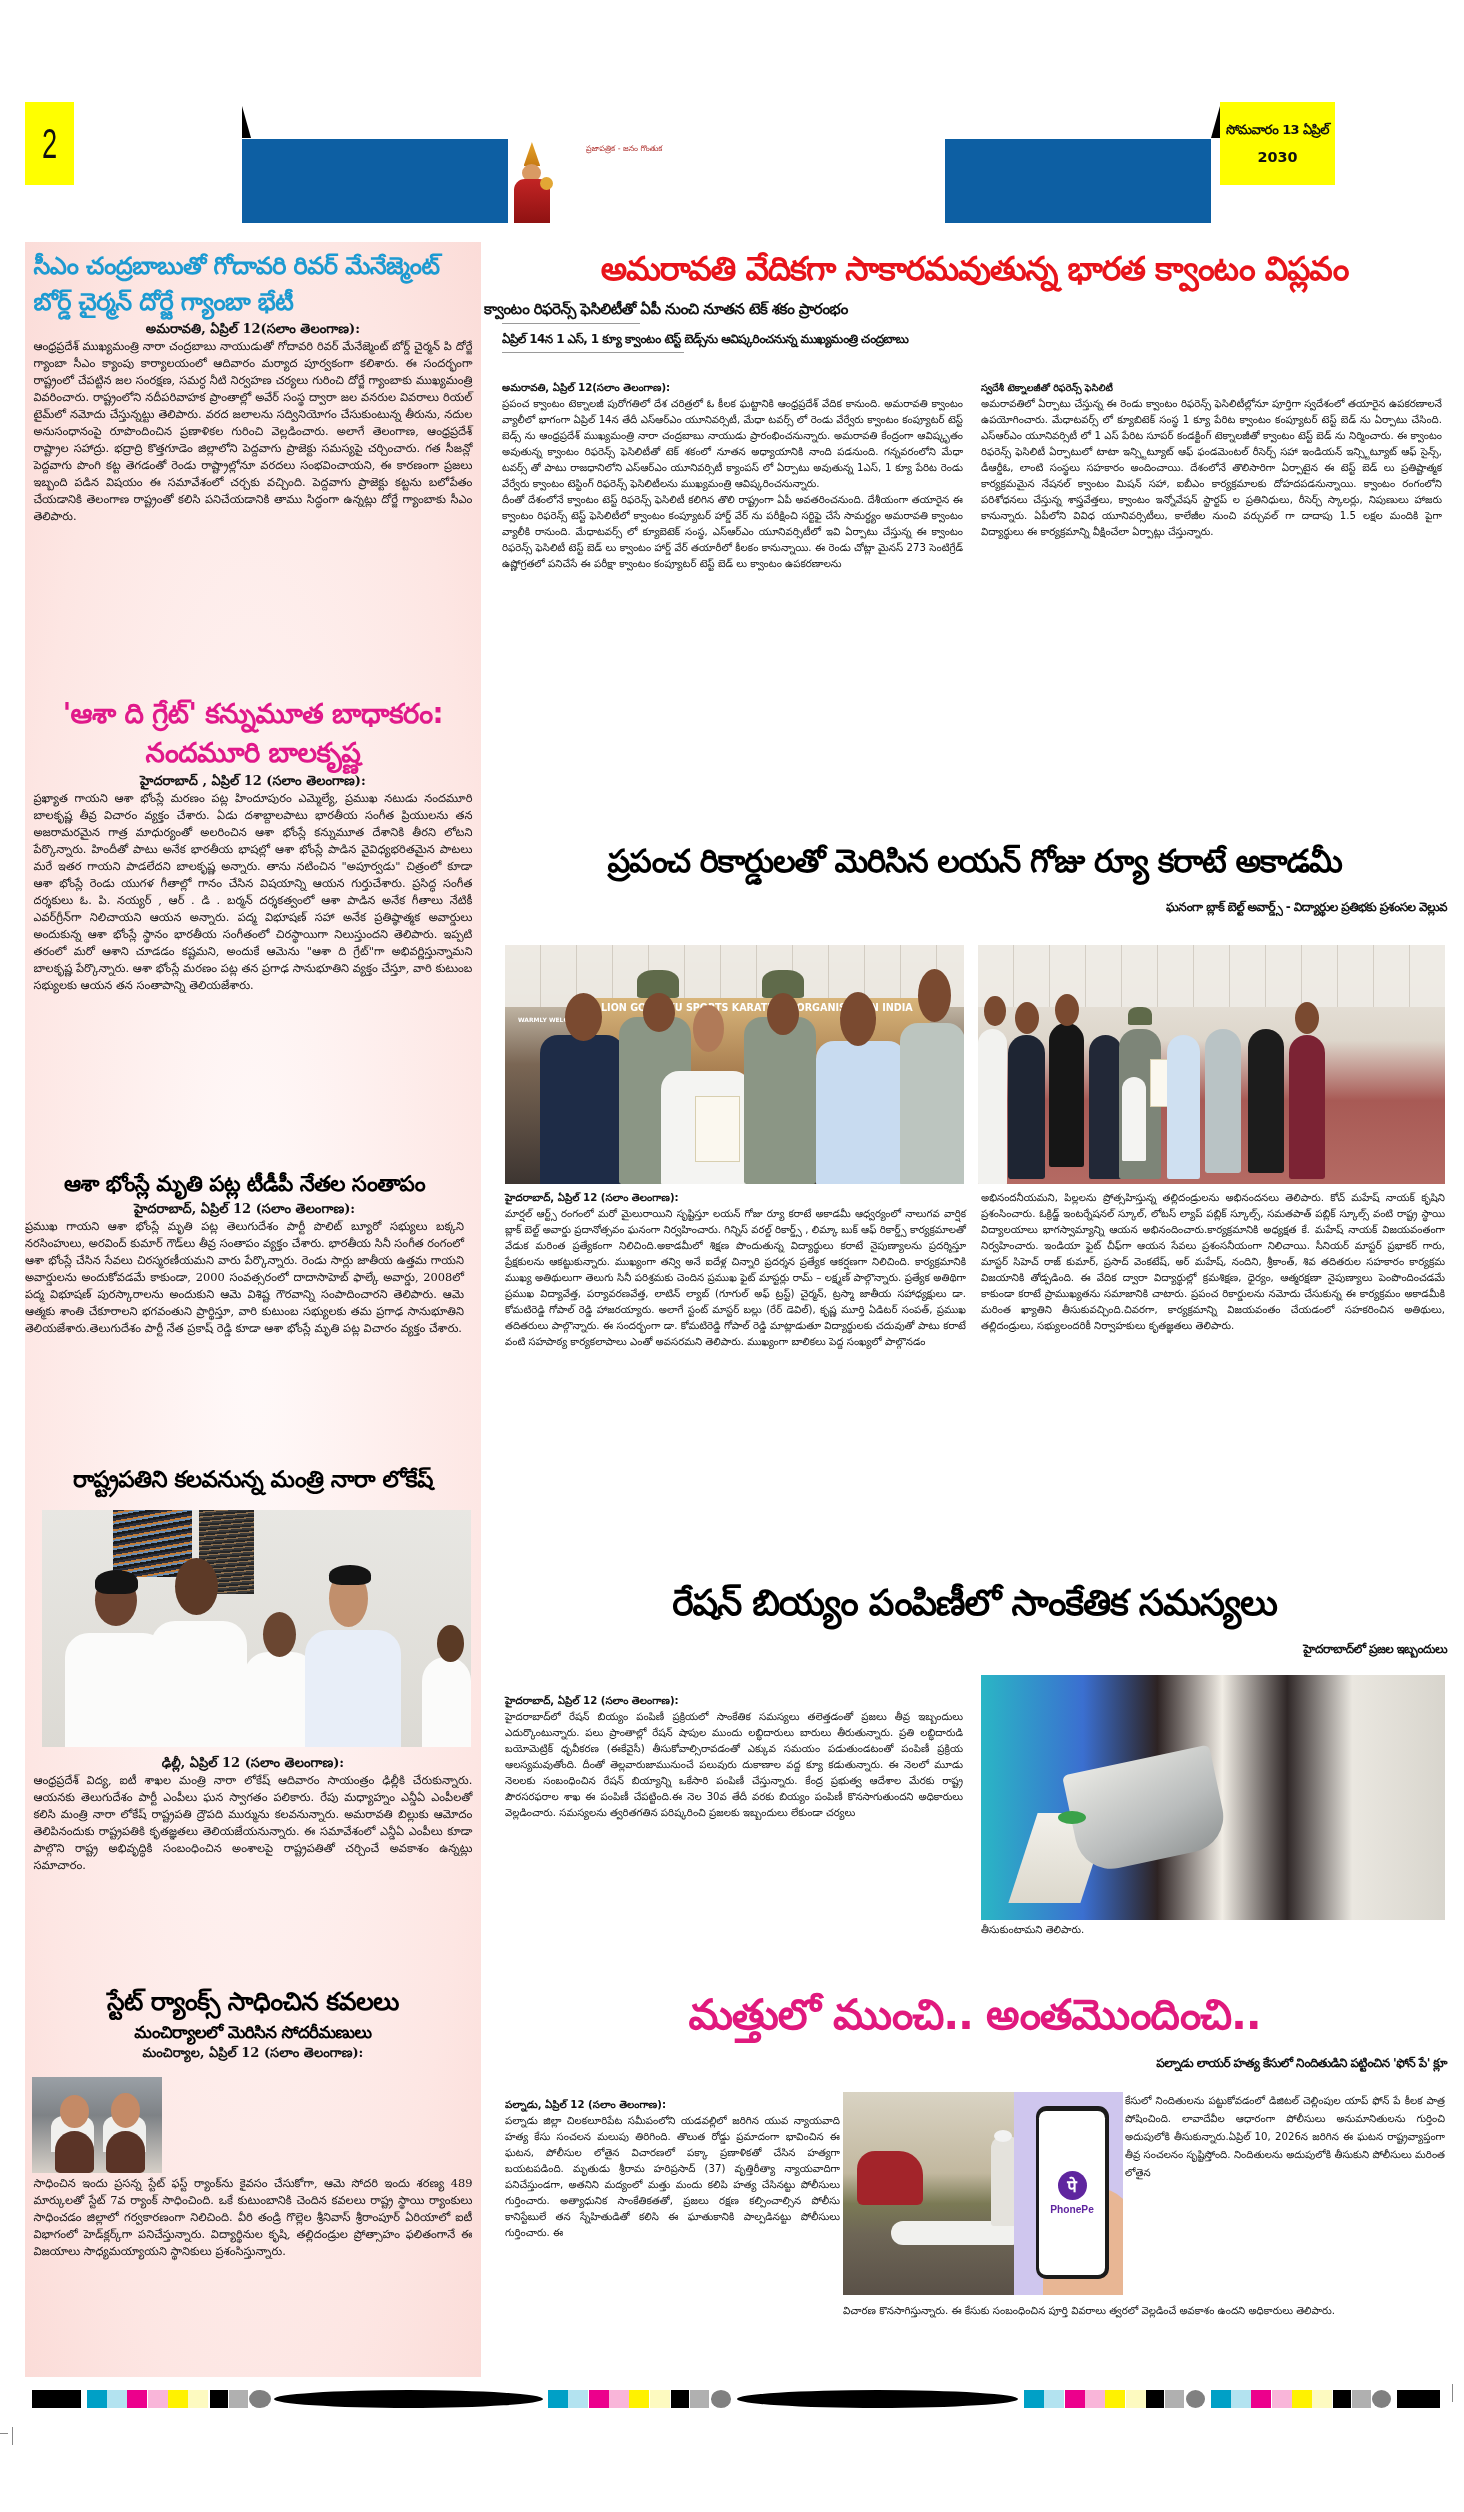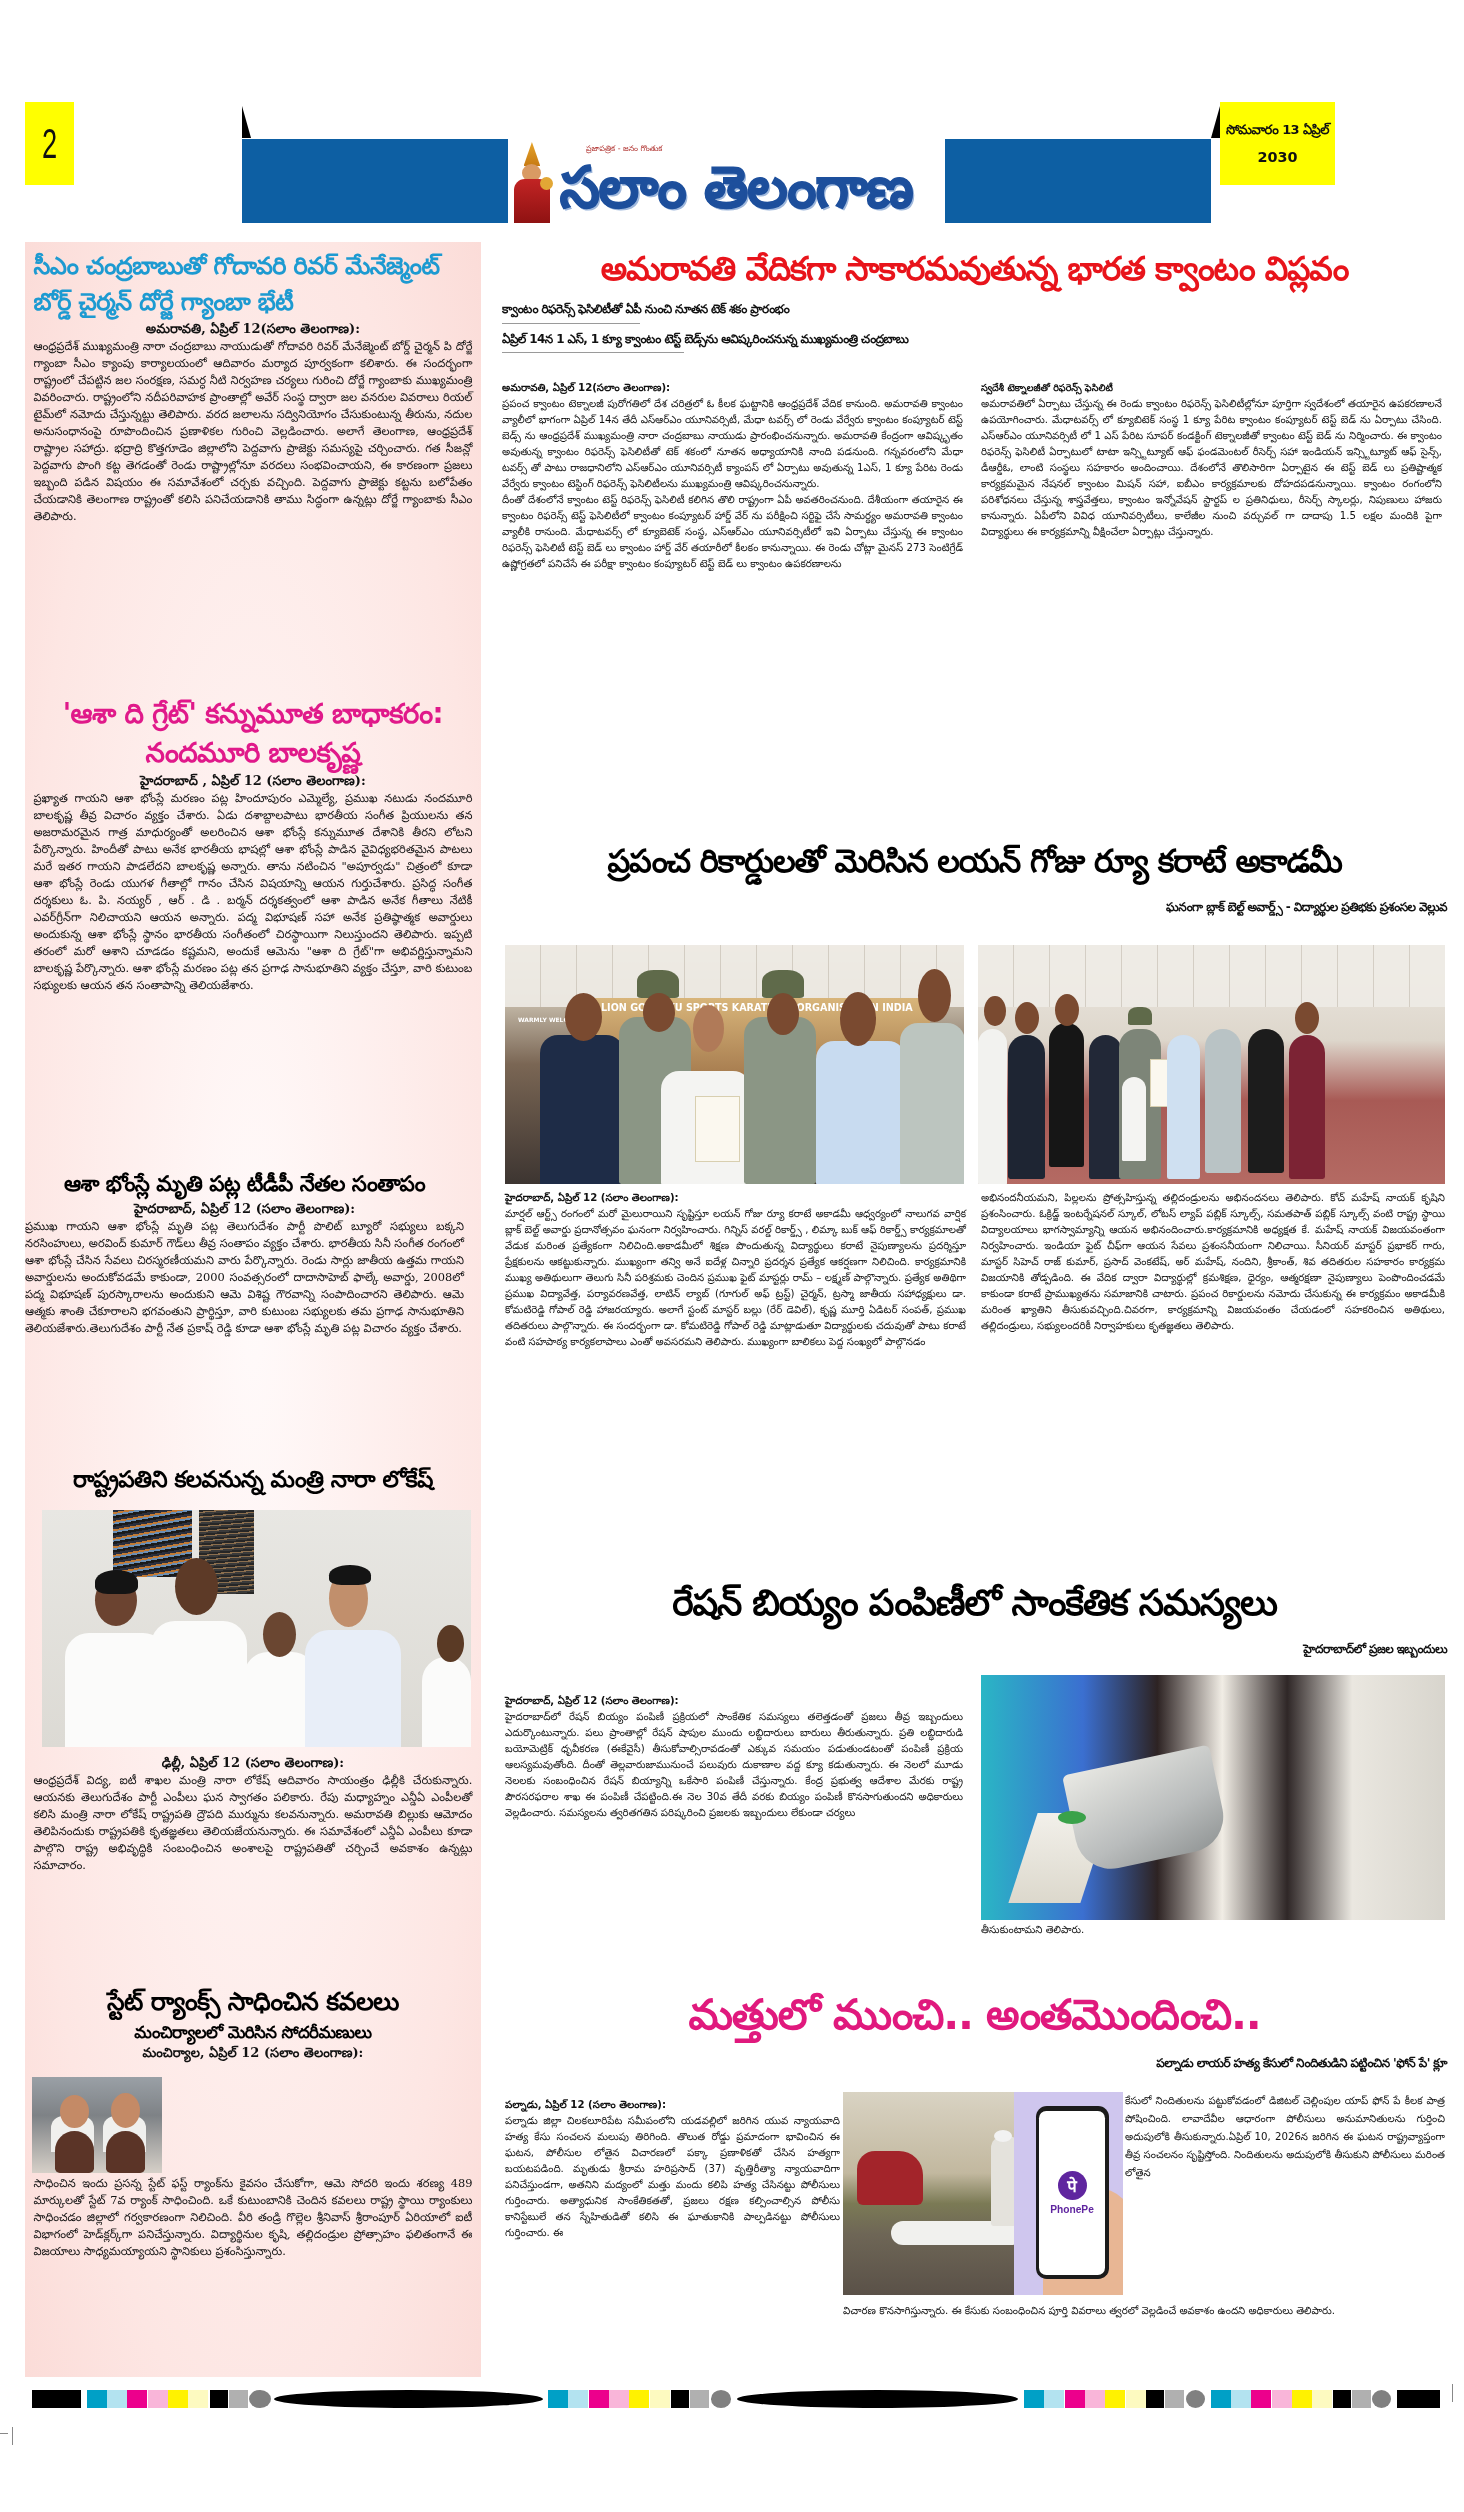--- a/index.html
+++ b/index.html
@@ -94,21 +94,20 @@
 <div class="abs" style="left:945px;top:139px;width:266px;height:84px;background:#0d5fa3;"></div>
 <div class="tri-r"></div>
 
 <div class="abs" style="left:508px;top:139px;width:437px;height:84px;background:#fff;display:flex;align-items:flex-end;">
   <div class="goddess">
     <div class="crown"></div>
       <div class="face"></div>
       <div class="body"></div>
       <div class="pot"></div>
   </div>
-  <span class="logo-text">సలాం తెలంగాణ</span>
 </div>
 <div class="abs" style="left:586px;top:144px;font-size:7.8px;color:#b0322f;">ప్రజాపత్రిక - జనం గొంతుక</div>
 
 <div class="abs" style="left:1220px;top:102px;width:115px;height:83px;background:#ffff00;display:flex;flex-direction:column;align-items:center;justify-content:center;gap:9.6px;">
   <span style="font-weight:700;font-size:13px;letter-spacing:-0.6px;">సోమవారం 13 ఏప్రిల్</span>
   <span style="font-weight:700;font-size:14.4px;">2030</span>
 </div>
 
 <div class="left-col">
 
@@ -164,21 +163,21 @@
     <div class="g" style="left:23px;top:54px;width:39px;height:42px;"></div>
     <div class="gh" style="left:27.5px;top:18px;width:29px;height:33px;"></div>
     <div class="gt" style="left:71px;top:39px;width:43px;height:36px;"></div>
     <div class="g" style="left:74px;top:54px;width:39px;height:42px;"></div>
     <div class="gh" style="left:79px;top:15.6px;width:29px;height:35px;"></div>
   </div>
   <div class="abs body-text" style="left:8.4px;top:1933px;width:439px;font-size:11.4px;line-height:17px;">సాధించిన ఇందు ప్రసన్న స్టేట్ ఫస్ట్ ర్యాంక్‌ను కైవసం చేసుకోగా, ఆమె సోదరి ఇందు శరణ్య 489 మార్కులతో స్టేట్ 7వ ర్యాంక్ సాధించింది. ఒకే కుటుంబానికి చెందిన కవలలు రాష్ట్ర స్థాయి ర్యాంకులు సాధించడం జిల్లాలో గర్వకారణంగా నిలిచింది. వీరి తండ్రి గొల్లెల శ్రీనివాస్ శ్రీరాంపూర్ ఏరియాలో ఐటీ విభాగంలో హెడ్‌క్లర్క్‌గా పనిచేస్తున్నారు. విద్యార్థినుల కృషి, తల్లిదండ్రుల ప్రోత్సాహం ఫలితంగానే ఈ విజయాలు సాధ్యమయ్యాయని స్థానికులు ప్రశంసిస్తున్నారు.</div>
 </div>
 
 <div class="abs main-h-red" style="left:502px;top:245px;width:945px;font-size:33px;text-align:center;">అమరావతి వేదికగా సాకారమవుతున్న భారత క్వాంటం విప్లవం</div>
-<div class="abs sub-h" style="left:502px;top:299px;width:526px;font-size:12px;">క్వాంటం రిఫరెన్స్ ఫెసిలిటీతో ఏపీ నుంచి నూతన టెక్ శకం ప్రారంభం</div>
+<div class="abs sub-h" style="left:484px;top:299px;width:526px;font-size:15px;">క్వాంటం రిఫరెన్స్ ఫెసిలిటీతో ఏపీ నుంచి నూతన టెక్ శకం ప్రారంభం</div>
 <div class="rule" style="left:502px;top:323px;width:138px;"></div>
 <div class="abs sub-h" style="left:502px;top:329px;width:598px;font-size:12px;">ఏప్రిల్ 14న 1 ఎస్, 1 క్యూ క్వాంటం టెస్ట్ బెడ్స్‌ను ఆవిష్కరించనున్న ముఖ్యమంత్రి చంద్రబాబు</div>
 <div class="rule" style="left:502px;top:352px;width:182px;"></div>
 
 <div class="col-text" style="left:502px;top:380px;width:461px;font-size:10.2px;line-height:16px;">
   <div class="col-dl" style="font-family:'DejaVu Sans',sans-serif;font-size:10.2px;">అమరావతి, ఏప్రిల్ 12(సలాం తెలంగాణ):</div>
   <div style="white-space:pre-line;">ప్రపంచ క్వాంటం టెక్నాలజీ పురోగతిలో దేశ చరిత్రలో ఓ కీలక ఘట్టానికి ఆంధ్రప్రదేశ్ వేదిక కానుంది. అమరావతి క్వాంటం వ్యాలీలో భాగంగా ఏప్రిల్ 14న తేదీ ఎస్ఆర్ఎం యూనివర్సిటీ, మేధా టవర్స్ లో రెండు వేర్వేరు క్వాంటం కంప్యూటర్ టెస్ట్ బెడ్స్ ను ఆంధ్రప్రదేశ్ ముఖ్యమంత్రి నారా చంద్రబాబు నాయుడు ప్రారంభించనున్నారు. అమరావతి కేంద్రంగా ఆవిష్కృతం అవుతున్న క్వాంటం రిఫరెన్స్ ఫెసిలిటీతో టెక్ శకంలో నూతన అధ్యాయానికి నాంది పడనుంది. గన్నవరంలోని మేధా టవర్స్ తో పాటు రాజధానిలోని ఎస్ఆర్ఎం యూనివర్సిటీ క్యాంపస్ లో ఏర్పాటు అవుతున్న 1ఎస్, 1 క్యూ పేరిట రెండు వేర్వేరు క్వాంటం టెస్టింగ్ రిఫరెన్స్ ఫెసిలిటీలను ముఖ్యమంత్రి ఆవిష్కరించనున్నారు.
 దీంతో దేశంలోనే క్వాంటం టెస్ట్ రిఫరెన్స్ ఫెసిలిటీ కలిగిన తొలి రాష్ట్రంగా ఏపీ అవతరించనుంది. దేశీయంగా తయారైన ఈ క్వాంటం రిఫరెన్స్ టెస్ట్ ఫెసిలిటీలో క్వాంటం కంప్యూటర్ హార్డ్ వేర్ ను పరీక్షించి సర్టిఫై చేసే సామర్ధ్యం అమరావతి క్వాంటం వ్యాలీకి రానుంది. మేధాటవర్స్ లో క్యూబెటెక్ సంస్థ, ఎస్ఆర్ఎం యూనివర్సిటీలో ఇవి ఏర్పాటు చేస్తున్న ఈ క్వాంటం రిఫరెన్స్ ఫెసిలిటీ టెస్ట్ బెడ్ లు క్వాంటం హార్డ్ వేర్ తయారీలో కీలకం కానున్నాయి. ఈ రెండు చోట్లా మైనస్ 273 సెంటిగ్రేడ్ ఉష్ణోగ్రతలో పనిచేసే ఈ పరీక్షా క్వాంటం కంప్యూటర్ టెస్ట్ బెడ్ లు క్వాంటం ఉపకరణాలను</div>
 </div>
 <div class="col-text" style="left:981px;top:380px;width:461px;font-size:10.2px;line-height:16px;">

